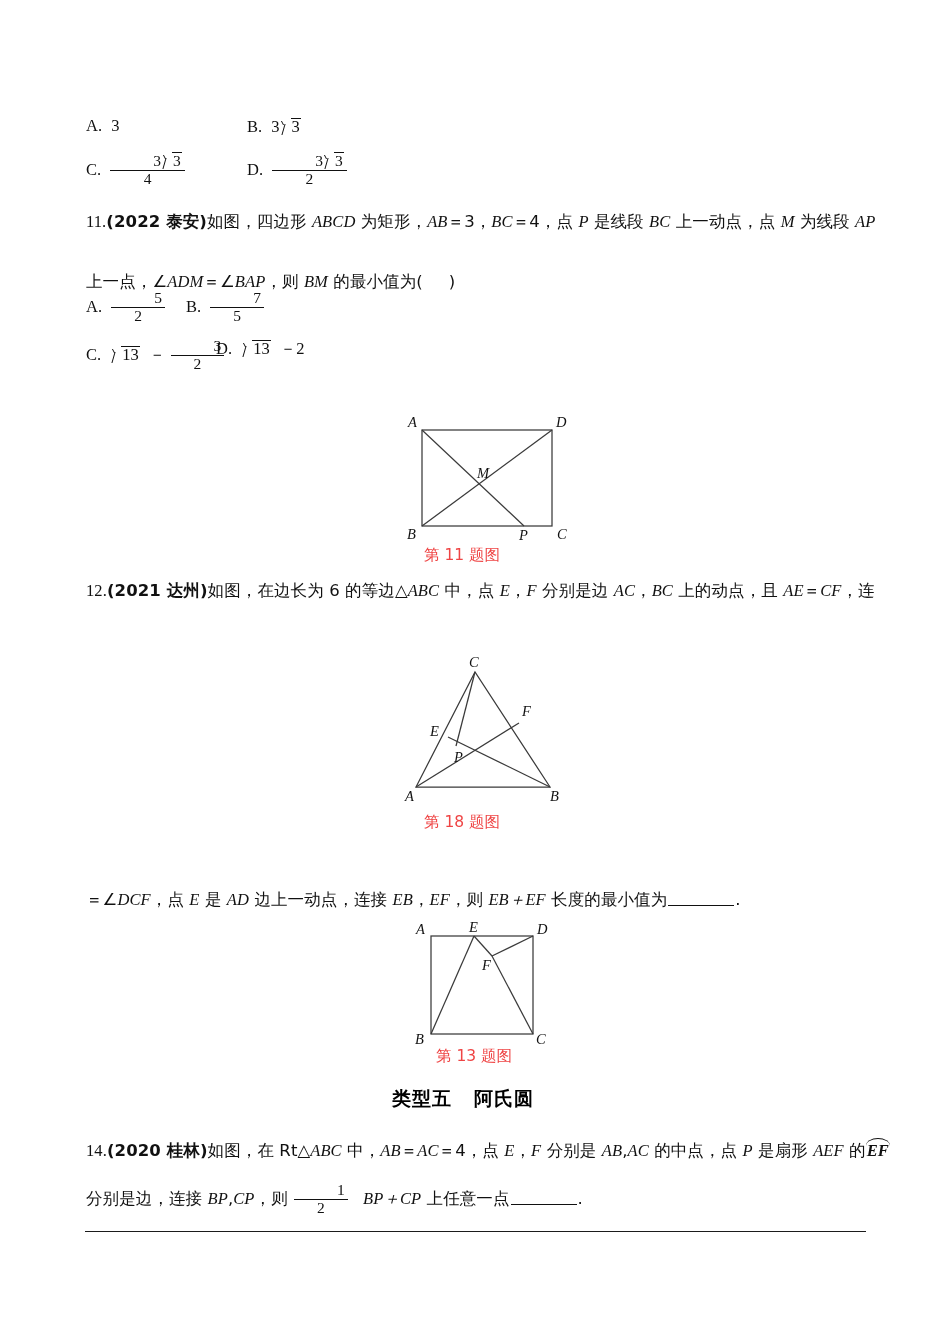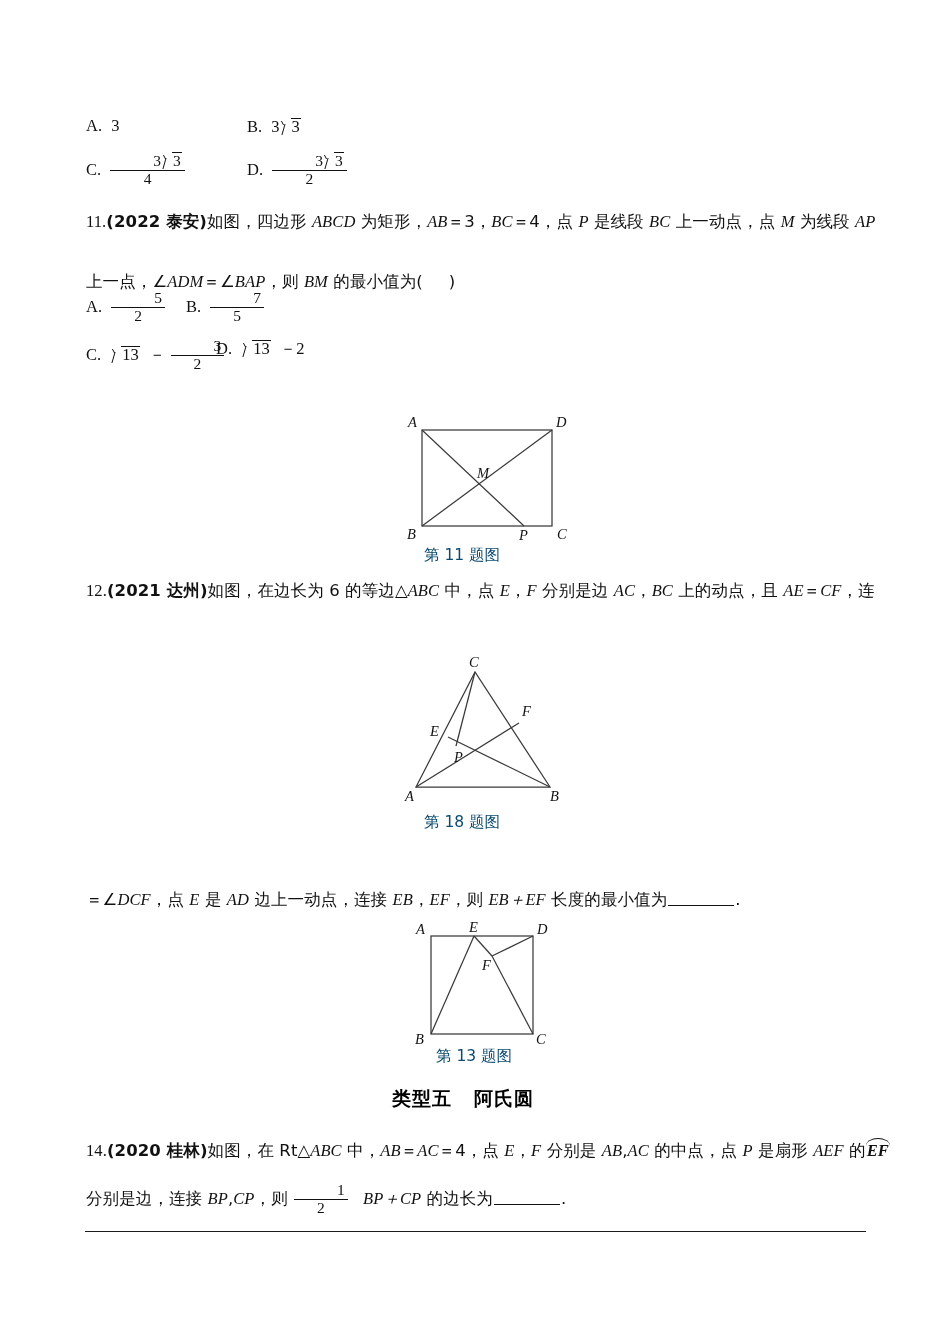--- a/index.html
+++ b/index.html
@@ -101,21 +101,21 @@
     border-top: 1.4px solid #111;
     border-radius: 50% / 100% 100% 0 0;
   }
 
   
   .caption {
     position: absolute;
     font-size: 15.5px;
     font-family: "DejaVu Sans", "Liberation Sans", sans-serif;
     white-space: nowrap;
-    color: #0c4a6e;
+    color: #ef4444;
   }
   
   .section-heading {
     position: absolute;
     font-size: 19px;
     font-weight: bold;
     font-family: "DejaVu Sans", "Liberation Sans", sans-serif;
     white-space: nowrap;
     letter-spacing: 1px;
     color: #000;
@@ -280,17 +280,17 @@
   <div class="caption" style="left:436px; top:1046px;">第 13 题图</div>
 
   <div class="section-heading" style="left:392px; top:1086px;">
     <span>类型五</span><span style="display:inline-block;width:22px;"></span><span>阿氏圆</span>
   </div>
 
   <div class="qline" style="left:86px; top:1143px;">
     <span>14.</span><span class="cn" style="font-weight:bold;">(2020 桂林)</span><span class="cn">如图，在 Rt△</span><span class="mi">ABC</span><span class="cn"> 中，</span><span class="mi">AB</span><span class="cn">＝</span><span class="mi">AC</span><span class="cn">＝4，点 </span><span class="mi">E</span><span class="cn">，</span><span class="mi">F</span><span class="cn"> 分别是 </span><span class="mi">AB</span><span class="cn">,</span><span class="mi">AC</span><span class="cn"> 的中点，点 </span><span class="mi">P</span><span class="cn"> 是扇形 </span><span class="mi">AEF</span><span class="cn"> 的</span><span class="arcover">EF</span>
   </div>
   <div class="qline" style="left:86px; top:1182px;">
-    <span class="cn">分别是边，连接 </span><span class="mi">BP</span><span class="cn">,</span><span class="mi">CP</span><span class="cn">，则 </span><span class="frac"><span class="num">1</span><span class="den">2</span></span><span class="mi" style="margin-left:14px;">BP＋CP</span><span class="cn"> 的边长为</span><span class="blank-ul"></span><span class="cn">.</span>
+    <span class="cn">分别是边，连接 </span><span class="mi">BP</span><span class="cn">,</span><span class="mi">CP</span><span class="cn">，则 </span><span class="frac"><span class="num">1</span><span class="den">2</span></span><span class="mi" style="margin-left:14px;">BP＋CP</span><span class="cn"> 上任意一点</span><span class="blank-ul"></span><span class="cn">.</span>
   </div>
 
   <hr class="bottom-rule">
 </div>
 
 </body></html>

